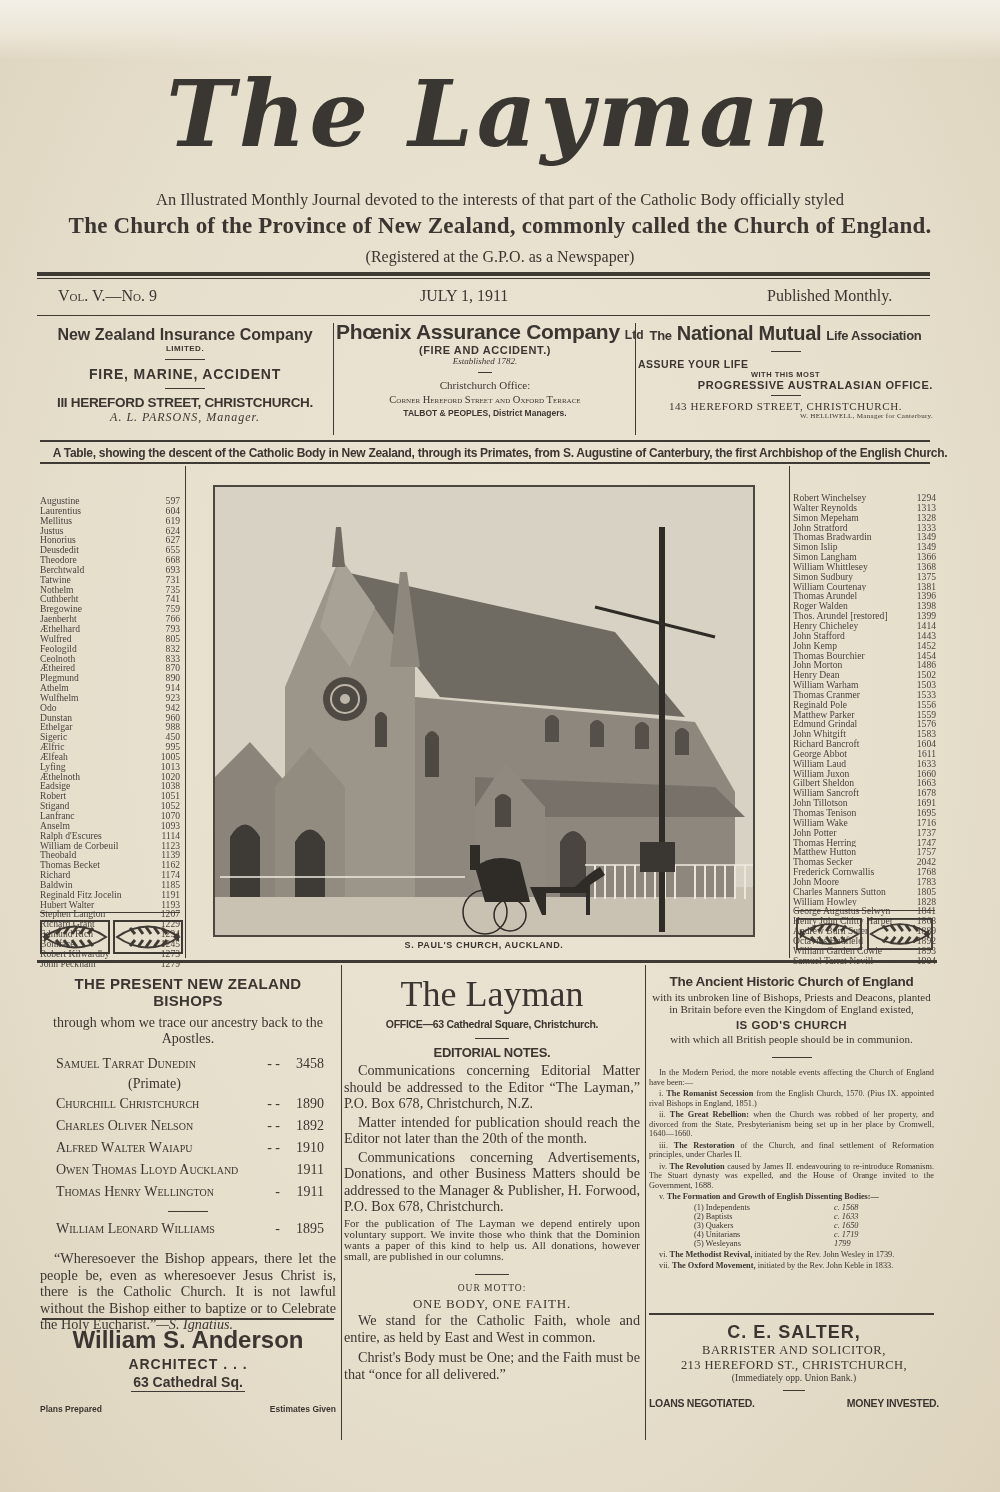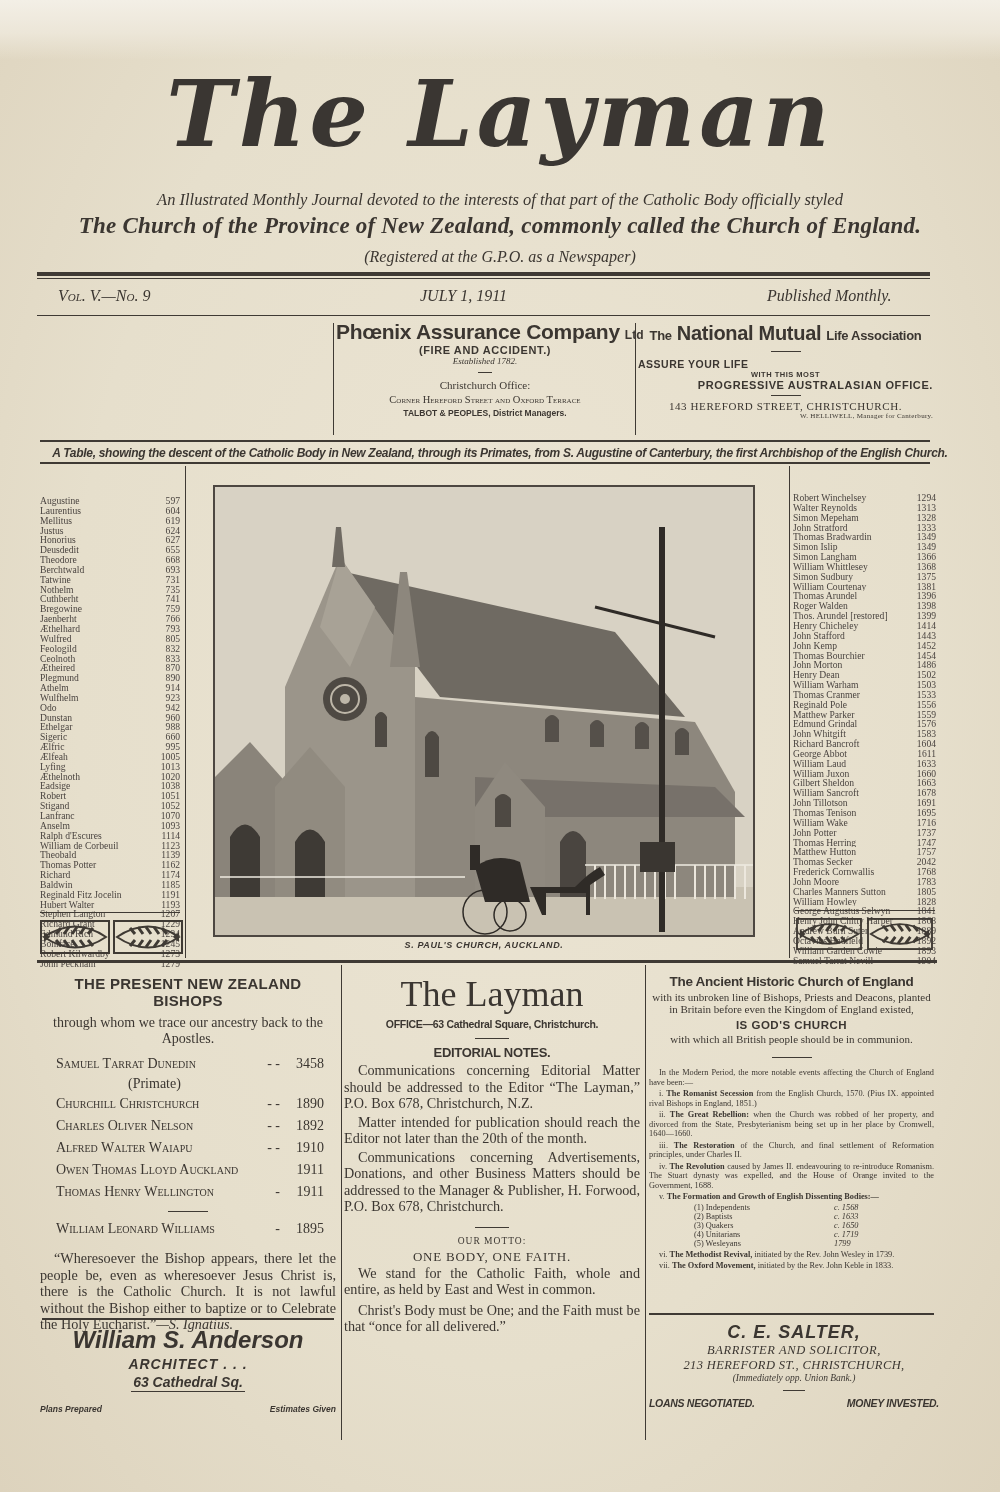--- a/index.html
+++ b/index.html
@@ -12,21 +12,21 @@
     overflow: hidden;
   }
   .page {
     position: absolute; left: 0; top: 0; width: 1000px; height: 1492px;
     background: radial-gradient(ellipse at 50% 45%, #ebe4d3 0%, #e6dfcc 60%, #ddd3bd 100%);
   }
   .torn-top {
     position: absolute; left: 0; top: 0; width: 1000px; height: 60px;
     background: linear-gradient(180deg, #f3efe6 0%, #ece6d8 55%, rgba(233,225,207,0) 100%);
   }
-  .abs { position: absolute; font-style: italic; }
+  .abs { position: absolute; }
   .center { text-align: center; }
   .sans { font-family: "Liberation Sans", sans-serif; }
   .sans-cond { font-family: "Liberation Sans", sans-serif; font-weight: bold; letter-spacing: -0.3px; }
   .serif { font-family: "Liberation Serif", serif; }
   .sc { font-variant: small-caps; }
   .rule { position: absolute; background: #3f3a34; }
 
   
   .masthead-title {
     left: 0; width: 1000px; top: 60px; text-align: center;
@@ -79,20 +79,29 @@
   <div class="abs center tagline-2">The Church of the Province of New Zealand, commonly called the Church of England.</div>
   <div class="abs center tagline-3 serif">(Registered at the G.P.O. as a Newspaper)</div>
   <div class="rule" style="left:37px; top:272px; width:893px; height:4px;"></div>
   <div class="rule" style="left:37px; top:278px; width:893px; height:1px;"></div>
 
   <div class="abs issue-row sc" style="left:58px;">Vol. V.—No. 9</div>
   <div class="abs issue-row" style="left:420px;">JULY 1, 1911</div>
   <div class="abs issue-row" style="left:767px;">Published Monthly.</div>
   <div class="rule" style="left:37px; top:315px; width:893px; height:1px;"></div>
 
+  <div class="ad" style="left:40px; width:290px;">
+    <div class="l1" style="font-size:16px; margin-top:8px;">New Zealand Insurance Company</div>
+    <div class="sans" style="font-size:8px; font-weight:bold; letter-spacing:0.5px;">LIMITED.</div>
+    <div class="mini-rule"></div>
+    <div class="sans" style="font-size:14px; font-weight:bold; letter-spacing:0.8px;">FIRE, MARINE, ACCIDENT</div>
+    <div class="mini-rule"></div>
+    <div class="sans-cond" style="font-size:13.5px;">III HEREFORD STREET, CHRISTCHURCH.</div>
+    <div class="serif" style="font-size:12px; font-style:italic; letter-spacing:1px;">A. L. PARSONS, Manager.</div>
+  </div>
   <div class="rule" style="left:333px; top:323px; width:1px; height:112px;"></div>
 
   <div class="ad" style="left:336px; width:298px;">
     <div style="margin-top:2px; white-space:nowrap;">
       <span class="sans-cond" style="font-size:21px;">Phœnix Assurance Company</span>
       <span class="sans" style="font-size:12px; font-weight:bold;">Ltd</span>
     </div>
     <div class="sans" style="font-size:11px; font-weight:bold; letter-spacing:0.6px;">(FIRE AND ACCIDENT.)</div>
     <div class="serif" style="font-size:9px; font-style:italic;">Established 1782.</div>
     <div class="mini-rule" style="width:14px;"></div>
@@ -214,21 +223,21 @@
       <div class="row">
         <span class="name">Dunstan</span>
         <span class="yr">960</span>
       </div>
       <div class="row">
         <span class="name">Ethelgar</span>
         <span class="yr">988</span>
       </div>
       <div class="row">
         <span class="name">Sigeric</span>
-        <span class="yr">660</span>
+        <span class="yr">450</span>
       </div>
       <div class="row">
         <span class="name">Ælfric</span>
         <span class="yr">995</span>
       </div>
       <div class="row">
         <span class="name">Ælfeah</span>
         <span class="yr">1005</span>
       </div>
       <div class="row">
@@ -265,21 +274,21 @@
       </div>
       <div class="row">
         <span class="name">William de Corbeuil</span>
         <span class="yr">1123</span>
       </div>
       <div class="row">
         <span class="name">Theobald</span>
         <span class="yr">1139</span>
       </div>
       <div class="row">
-        <span class="name">Thomas Potter</span>
+        <span class="name">Thomas Becket</span>
         <span class="yr">1162</span>
       </div>
       <div class="row">
         <span class="name">Richard</span>
         <span class="yr">1174</span>
       </div>
       <div class="row">
         <span class="name">Baldwin</span>
         <span class="yr">1185</span>
       </div>
@@ -682,20 +691,21 @@
   </div>
 
   <div class="col" style="left:344px; width:296px;">
     <div class="serif center" style="font-size:36px; line-height:40px; margin-top:4px;">The Layman</div>
     <div class="sans-cond center" style="font-size:10.5px; margin-top:4px;">OFFICE—63 Cathedral Square, Christchurch.</div>
     <div style="width:34px; height:1px; background:#3f3a34; margin:8px auto 6px;"></div>
     <div class="sans-cond center" style="font-size:13px;">EDITORIAL NOTES.</div>
     <div class="body-text" style="text-indent:14px; margin-top:2px;">Communications concerning Editorial Matter should be addressed to the Editor “The Layman,” P.O. Box 678, Christchurch, N.Z.</div>
     <div class="body-text" style="text-indent:14px; margin-top:2px;">Matter intended for publication should reach the Editor not later than the 20th of the month.</div>
     <div class="body-text" style="text-indent:14px; margin-top:2px;">Communications concerning Advertisements, Donations, and other Business Matters should be addressed to the Manager &amp; Publisher, H. Forwood, P.O. Box 678, Christchurch.</div>
+    <div class="small-text" style="font-size:11px; margin-top:3px;">For the publication of The Layman we depend entirely upon voluntary support. We invite those who think that the Dominion wants a paper of this kind to help us. All donations, however small, are published in our columns.</div>
     <div style="width:34px; height:1px; background:#3f3a34; margin:12px auto 8px;"></div>
     <div class="serif center" style="font-size:9.5px; letter-spacing:1px;">OUR MOTTO:</div>
     <div class="serif center" style="font-size:13px; letter-spacing:0.8px; margin-top:3px;">ONE BODY, ONE FAITH.</div>
     <div class="body-text" style="text-indent:14px; ">We stand for the Catholic Faith, whole and entire, as held by East and West in common.</div>
     <div class="body-text" style="text-indent:14px; margin-top:4px;">Christ's Body must be One; and the Faith must be that “once for all delivered.”</div>
   </div>
 
   <div class="col" style="left:649px; width:285px;">
     <div class="sans-cond center" style="font-size:13.5px; margin-top:4px;">The Ancient Historic Church of England</div>
     <div class="serif center" style="font-size:11px; line-height:12px; margin-top:2px;">with its unbroken line of Bishops, Priests and Deacons, planted in Britain before even the Kingdom of England existed,</div>

